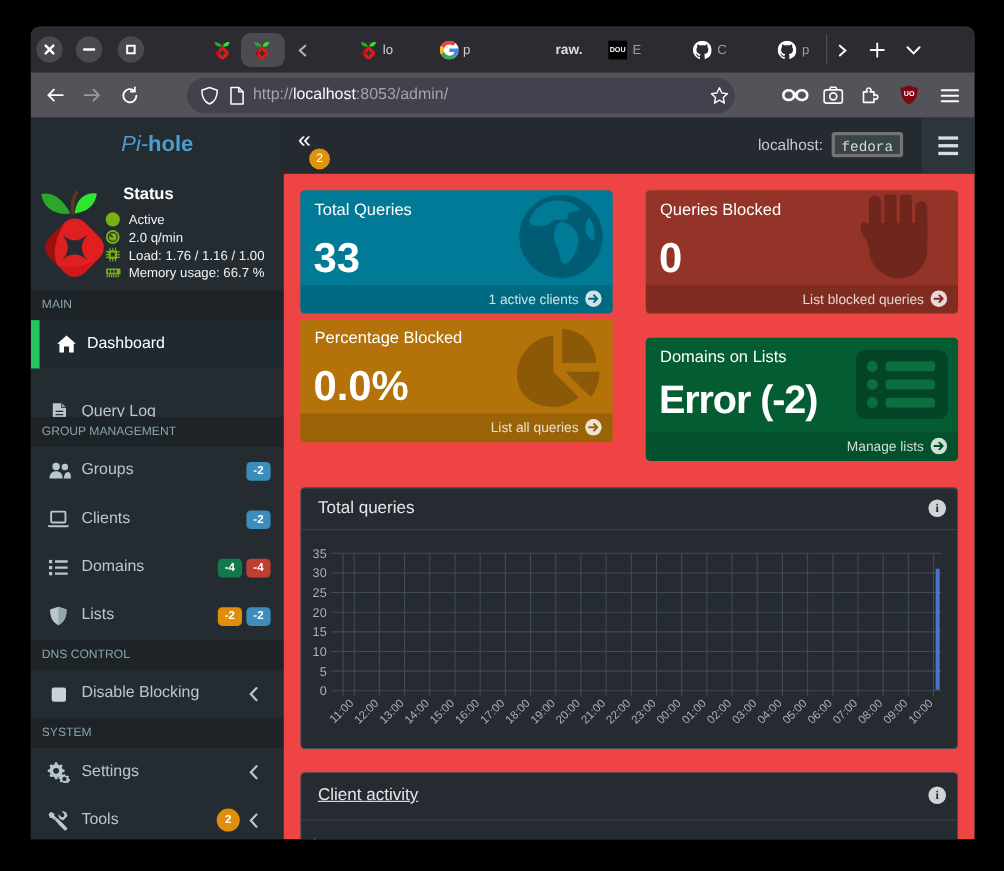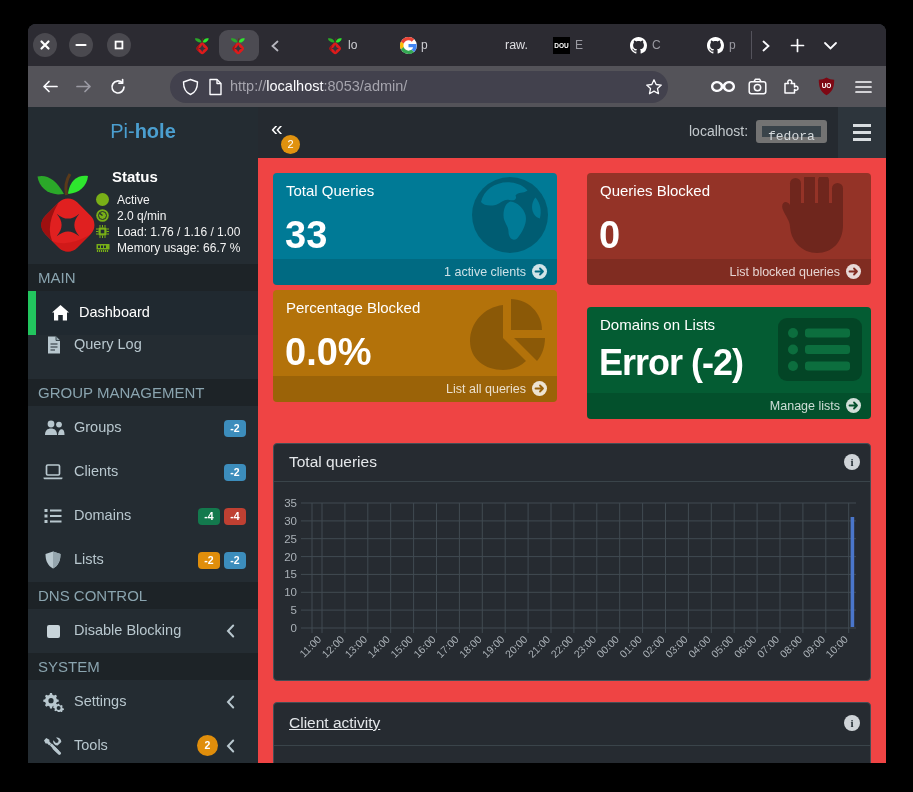--- a/index.html
+++ b/index.html
@@ -12,21 +12,21 @@
   #navbar { position:absolute; left:0; top:42px; width:858px; height:41px; background:#545359; }
   #urlbar { position:absolute; left:142px; top:5px; width:498px; height:32px; border-radius:16px; background:#42414d; }
   .navic { position:absolute; color:#fbfbfe; }
   
   #app { position:absolute; left:0; top:83px; width:858px; height:656px; background:#353c44; }
   #sidebar { position:absolute; left:0; top:0; width:230px; height:656px; background:#242c32; }
   #logo { position:absolute; left:0; top:0; width:230px; height:51px; background:#242c32; color:#4b9fd0; font-size:20px; text-align:center; line-height:49px; }
   #header { position:absolute; left:230px; top:0; width:628px; height:51px; background:#252a30; }
   #hdrbtn { position:absolute; right:0; top:0; width:48px; height:51px; background:#2d353c; }
   #content { position:absolute; left:230px; top:51px; width:628px; height:605px; background:#ef4444;padding-left:12px; }
-  .sbsec { position:absolute; left:0; width:278px; height:27px; background:#1d2327; color:#8aa4af; font-size:15px; line-height:27px; padding-left:10px; }
+  .sbsec { position:absolute; left:0; width:278px; height:27px; background:#1d2327; color:#8aa4af; font-size:11px; line-height:27px; padding-left:10px; }
   .sbitem { position:absolute; left:0; width:230px; height:44px; color:#b8c7ce; font-size:14.5px; }
   .sbitem.active { background:#202930; border-left:8px solid #22c55e; color:#fff; }
   .sbitem .lbl { position:absolute; left:46px; top:13px; }
   .sbitem.active .lbl { left:43px; }
   .badge { position:absolute; top:14px; height:17px; border-radius:4px; color:#fff; font-size:10.5px; font-weight:bold; text-align:center; line-height:17px; width:22px; }
   .chev { position:absolute; right:23px; top:15px; }
   
   .card { position:absolute; width:284px; height:112px; border-radius:4px; color:#fff; overflow:hidden; }
   .card .t { position:absolute; left:13px; top:9px; font-size:15px; }
   .card .n { position:absolute; left:12px; top:41px; font-size:38px; font-weight:bold; }
@@ -94,21 +94,21 @@
       </svg>
     <span style="position:absolute;left:320px;top:14px;color:#cfcfd4;font-size:12px;">lo</span>
     <svg class="tico" style="left:372px;top:13px;" width="17" height="17" viewBox="0 0 48 48">
         <circle cx="24" cy="24" r="24" fill="#fff"></circle>
         <path fill="#EA4335" d="M24 9.5c3.54 0 6.71 1.22 9.21 3.6l6.85-6.85C35.9 2.38 30.47 0 24 0 14.62 0 6.51 5.38 2.56 13.22l7.98 6.19C12.43 13.72 17.74 9.5 24 9.5z"></path>
         <path fill="#4285F4" d="M46.98 24.55c0-1.57-.15-3.09-.38-4.55H24v9.02h12.94c-.58 2.96-2.26 5.48-4.78 7.18l7.73 6c4.51-4.18 7.09-10.36 7.09-17.65z"></path>
         <path fill="#FBBC05" d="M10.53 28.59c-.48-1.45-.76-2.99-.76-4.59s.27-3.14.76-4.59l-7.98-6.19C.92 16.46 0 20.12 0 24c0 3.88.92 7.54 2.56 10.78l7.97-6.19z"></path>
         <path fill="#34A853" d="M24 48c6.48 0 11.93-2.13 15.89-5.81l-7.73-6c-2.15 1.45-4.92 2.3-8.16 2.3-6.26 0-11.57-4.22-13.47-9.91l-7.98 6.19C6.51 42.62 14.62 48 24 48z"></path>
       </svg>
     <span style="position:absolute;left:393px;top:14px;color:#cfcfd4;font-size:12px;">p</span>
-    <span style="position:absolute;left:449px;top:14px;color:#dedee2;font-size:12.5px;font-weight:normal;padding-left:28px;">raw.</span>
+    <span style="position:absolute;left:449px;top:14px;color:#dedee2;font-size:12.5px;font-weight:bold;padding-left:28px;">raw.</span>
     <div style="position:absolute;left:525px;top:13px;width:17px;height:17px;background:#000;color:#fff;font-size:6.5px;font-weight:bold;text-align:center;line-height:17px;">DOU</div>
     <span style="position:absolute;left:547px;top:14px;color:#9a9aa2;font-size:12px;">E</span>
     <svg class="tico" style="left:602px;top:13px;" width="17" height="17" viewBox="0 0 16 16">
         <path fill="#fff" d="M8 0C3.58 0 0 3.58 0 8c0 3.54 2.29 6.53 5.47 7.59.4.07.55-.17.55-.38 0-.19-.01-.82-.01-1.49-2.01.37-2.53-.49-2.69-.94-.09-.23-.48-.94-.82-1.13-.28-.15-.68-.52-.01-.53.63-.01 1.08.58 1.23.82.72 1.21 1.87.87 2.33.66.07-.52.28-.87.51-1.07-1.78-.2-3.64-.89-3.64-3.95 0-.87.31-1.59.82-2.15-.08-.2-.36-1.02.08-2.12 0 0 .67-.21 2.2.82.64-.18 1.32-.27 2-.27s1.36.09 2 .27c1.53-1.04 2.2-.82 2.2-.82.44 1.1.16 1.92.08 2.12.51.56.82 1.27.82 2.15 0 3.07-1.87 3.75-3.65 3.95.29.25.54.73.54 1.48 0 1.07-.01 1.93-.01 2.2 0 .21.15.46.55.38A8.01 8.01 0 0 0 16 8c0-4.42-3.58-8-8-8z"></path>
       </svg>
     <span style="position:absolute;left:624px;top:14px;color:#9a9aa2;font-size:12px;">C</span>
     <svg class="tico" style="left:679px;top:13px;" width="17" height="17" viewBox="0 0 16 16">
         <path fill="#fff" d="M8 0C3.58 0 0 3.58 0 8c0 3.54 2.29 6.53 5.47 7.59.4.07.55-.17.55-.38 0-.19-.01-.82-.01-1.49-2.01.37-2.53-.49-2.69-.94-.09-.23-.48-.94-.82-1.13-.28-.15-.68-.52-.01-.53.63-.01 1.08.58 1.23.82.72 1.21 1.87.87 2.33.66.07-.52.28-.87.51-1.07-1.78-.2-3.64-.89-3.64-3.95 0-.87.31-1.59.82-2.15-.08-.2-.36-1.02.08-2.12 0 0 .67-.21 2.2.82.64-.18 1.32-.27 2-.27s1.36.09 2 .27c1.53-1.04 2.2-.82 2.2-.82.44 1.1.16 1.92.08 2.12.51.56.82 1.27.82 2.15 0 3.07-1.87 3.75-3.65 3.95.29.25.54.73.54 1.48 0 1.07-.01 1.93-.01 2.2 0 .21.15.46.55.38A8.01 8.01 0 0 0 16 8c0-4.42-3.58-8-8-8z"></path>
       </svg>
     <span style="position:absolute;left:701px;top:14px;color:#9a9aa2;font-size:12px;">p</span>
@@ -161,21 +161,21 @@
     <svg class="navic" style="left:790px;top:11px;" width="17" height="19" viewBox="0 0 17 19">
         <path d="M8.5 0.5 C6 2 3.5 2.6 0.8 2.8 C0.8 8.5 1.6 14.7 8.5 18.2 C15.4 14.7 16.2 8.5 16.2 2.8 C13.5 2.6 11 2 8.5 0.5 Z" fill="#7e0713"></path>
         <text x="8.5" y="10.5" font-size="6.5" fill="#fff" text-anchor="middle" font-weight="bold" font-family="Liberation Sans">UO</text>
       </svg>
     <svg class="navic" style="left:827px;top:14px;" width="17" height="14" viewBox="0 0 17 14">
         <path d="M1 2 L16 2 M1 7 L16 7 M1 12 L16 12" stroke="#fbfbfe" stroke-width="1.7" stroke-linecap="round"></path>
       </svg>
   </div>
   <div id="app">
     <div id="sidebar">
-      <div id="logo"><span style="font-weight:300;">Pi-</span><b>hole</b></div>
+      <div id="logo"><span style="font-weight:300;font-style:italic;">Pi-</span><b>hole</b></div>
       <svg style="position:absolute;left:9px;top:57px;" width="64" height="92" viewBox="0 0 64 92">
         <path d="M27 30 C19 15 9 10 0.5 12.5 C2 23 10 29.5 21 30.5 Z" fill="#2ba829"></path>
         <path d="M31 29 C33 16 41 10.5 51 12 C50 22.5 42 29 31.5 30 Z" fill="#2ee62e"></path>
         <path d="M29.5 31 C28 23 28.5 17 33 10" stroke="#5a3a1a" stroke-width="3" fill="none"></path>
         <g transform="translate(31,61)">
           <g transform="rotate(45)">
             <rect x="-22.5" y="-22.5" width="45" height="45" rx="13" fill="#e02020"></rect>
             <path d="M-22.5 -9 L-22.5 9 Q-22.5 22.5 -9 22.5 L0 22.5 Q-16 16 -22.5 -9 Z" fill="#9e1010"></path>
             <path d="M22.5 -9 L22.5 9 Q22.5 22.5 9 22.5 L0 22.5 Q16 16 22.5 -9 Z" fill="#c41414" opacity="0.55"></path>
           </g>
@@ -203,21 +203,21 @@
               <path d="M1.5 9 L1.5 11 M3.5 9 L3.5 11 M5.5 9 L5.5 11 M7.5 9 L7.5 11 M9.5 9 L9.5 11 M11.5 9 L11.5 11" stroke="#79af17" stroke-width="1.2"></path>
             </svg>Memory usage: 66.7 %</div>
       </div>
       <div class="sbsec" style="top:157px;">MAIN</div>
       <div class="sbitem active" style="top:184px;">
         <svg style="position:absolute;left:15px;top:13px;" width="19" height="18" viewBox="0 0 19 18">
             <path d="M9.5 1 L18 8.5 L16 8.5 L16 16.5 L11.8 16.5 L11.8 11 L7.2 11 L7.2 16.5 L3 16.5 L3 8.5 L1 8.5 Z" fill="#fff"></path>
           </svg>
         <span class="lbl">Dashboard</span>
       </div>
-      <div class="sbitem" style="top:216px;">
+      <div class="sbitem" style="top:246px;">
         <svg style="position:absolute;left:19px;top:13px;" width="14" height="18" viewBox="0 0 14 18">
             <path d="M1 0.5 L9 0.5 L13 4.5 L13 17.5 L1 17.5 Z" fill="#b8c7ce"></path>
             <path d="M9 0.5 L9 4.5 L13 4.5" fill="#95a5ad" stroke="#222d32" stroke-width="0.8"></path>
             <path d="M3.5 8 L10.5 8 M3.5 11 L10.5 11 M3.5 14 L8 14" stroke="#222d32" stroke-width="1.2"></path>
           </svg>
         <span class="lbl">Query Log</span>
       </div>
       <div class="sbsec" style="top:272px;">GROUP MANAGEMENT</div>
       <div class="sbitem" style="top:299px;">
         <svg style="position:absolute;left:16px;top:14px;" width="21" height="16" viewBox="0 0 21 16">
@@ -296,21 +296,21 @@
         <span class="badge" style="right:40px;width:21px;height:21px;line-height:21px;border-radius:50%;top:11px;background:#e08e0b;">2</span>
         <span class="chev"><svg width="9" height="14" viewBox="0 0 9 14">
               <path d="M7.2 1.5 L2 7 L7.2 12.5" stroke="#b8c7ce" stroke-width="2" fill="none" stroke-linecap="round"></path>
             </svg></span>
       </div>
     </div>
     <div id="header">
       <span style="position:absolute;left:13px;top:9px;color:#fff;font-size:21px;letter-spacing:-2px;">«</span>
       <div style="position:absolute;left:23px;top:28px;width:19px;height:19px;border-radius:50%;background:#e0920f;color:#fff;font-size:11px;text-align:center;line-height:19px;">2</div>
       <span style="position:absolute;left:431px;top:16px;color:#c3c9cd;font-size:14px;">localhost:</span>
-      <span style="position:absolute;left:498px;top:13px;height:23px;background:#39434a;border:6px solid #737373;border-radius:3px;color:#d5dadd;font-family:'Liberation Mono',monospace;font-size:13px;line-height:21px;padding:0 6px;">fedora</span>
+      <span style="position:absolute;left:498px;top:13px;height:23px;background:#39434a;border:3px solid #737373;border-radius:3px;color:#d5dadd;font-family:'Liberation Mono',monospace;font-size:13px;line-height:21px;padding:0 6px;">fedora</span>
       <div id="hdrbtn">
         <div style="position:absolute;left:15px;top:17px;width:18px;height:2.5px;background:#d8dde0;"></div>
         <div style="position:absolute;left:15px;top:24px;width:18px;height:2.5px;background:#d8dde0;"></div>
         <div style="position:absolute;left:15px;top:31px;width:18px;height:2.5px;background:#d8dde0;"></div>
       </div>
     </div>
     <div id="content">
       <div class="card" style="left:15px;top:15px;background:#007a96;">
         <svg class="ic" style="left:198px;top:3px;" width="78" height="78" viewBox="0 0 78 78">
           <circle cx="39" cy="39" r="38" fill="rgba(0,0,0,0.24)"></circle>

